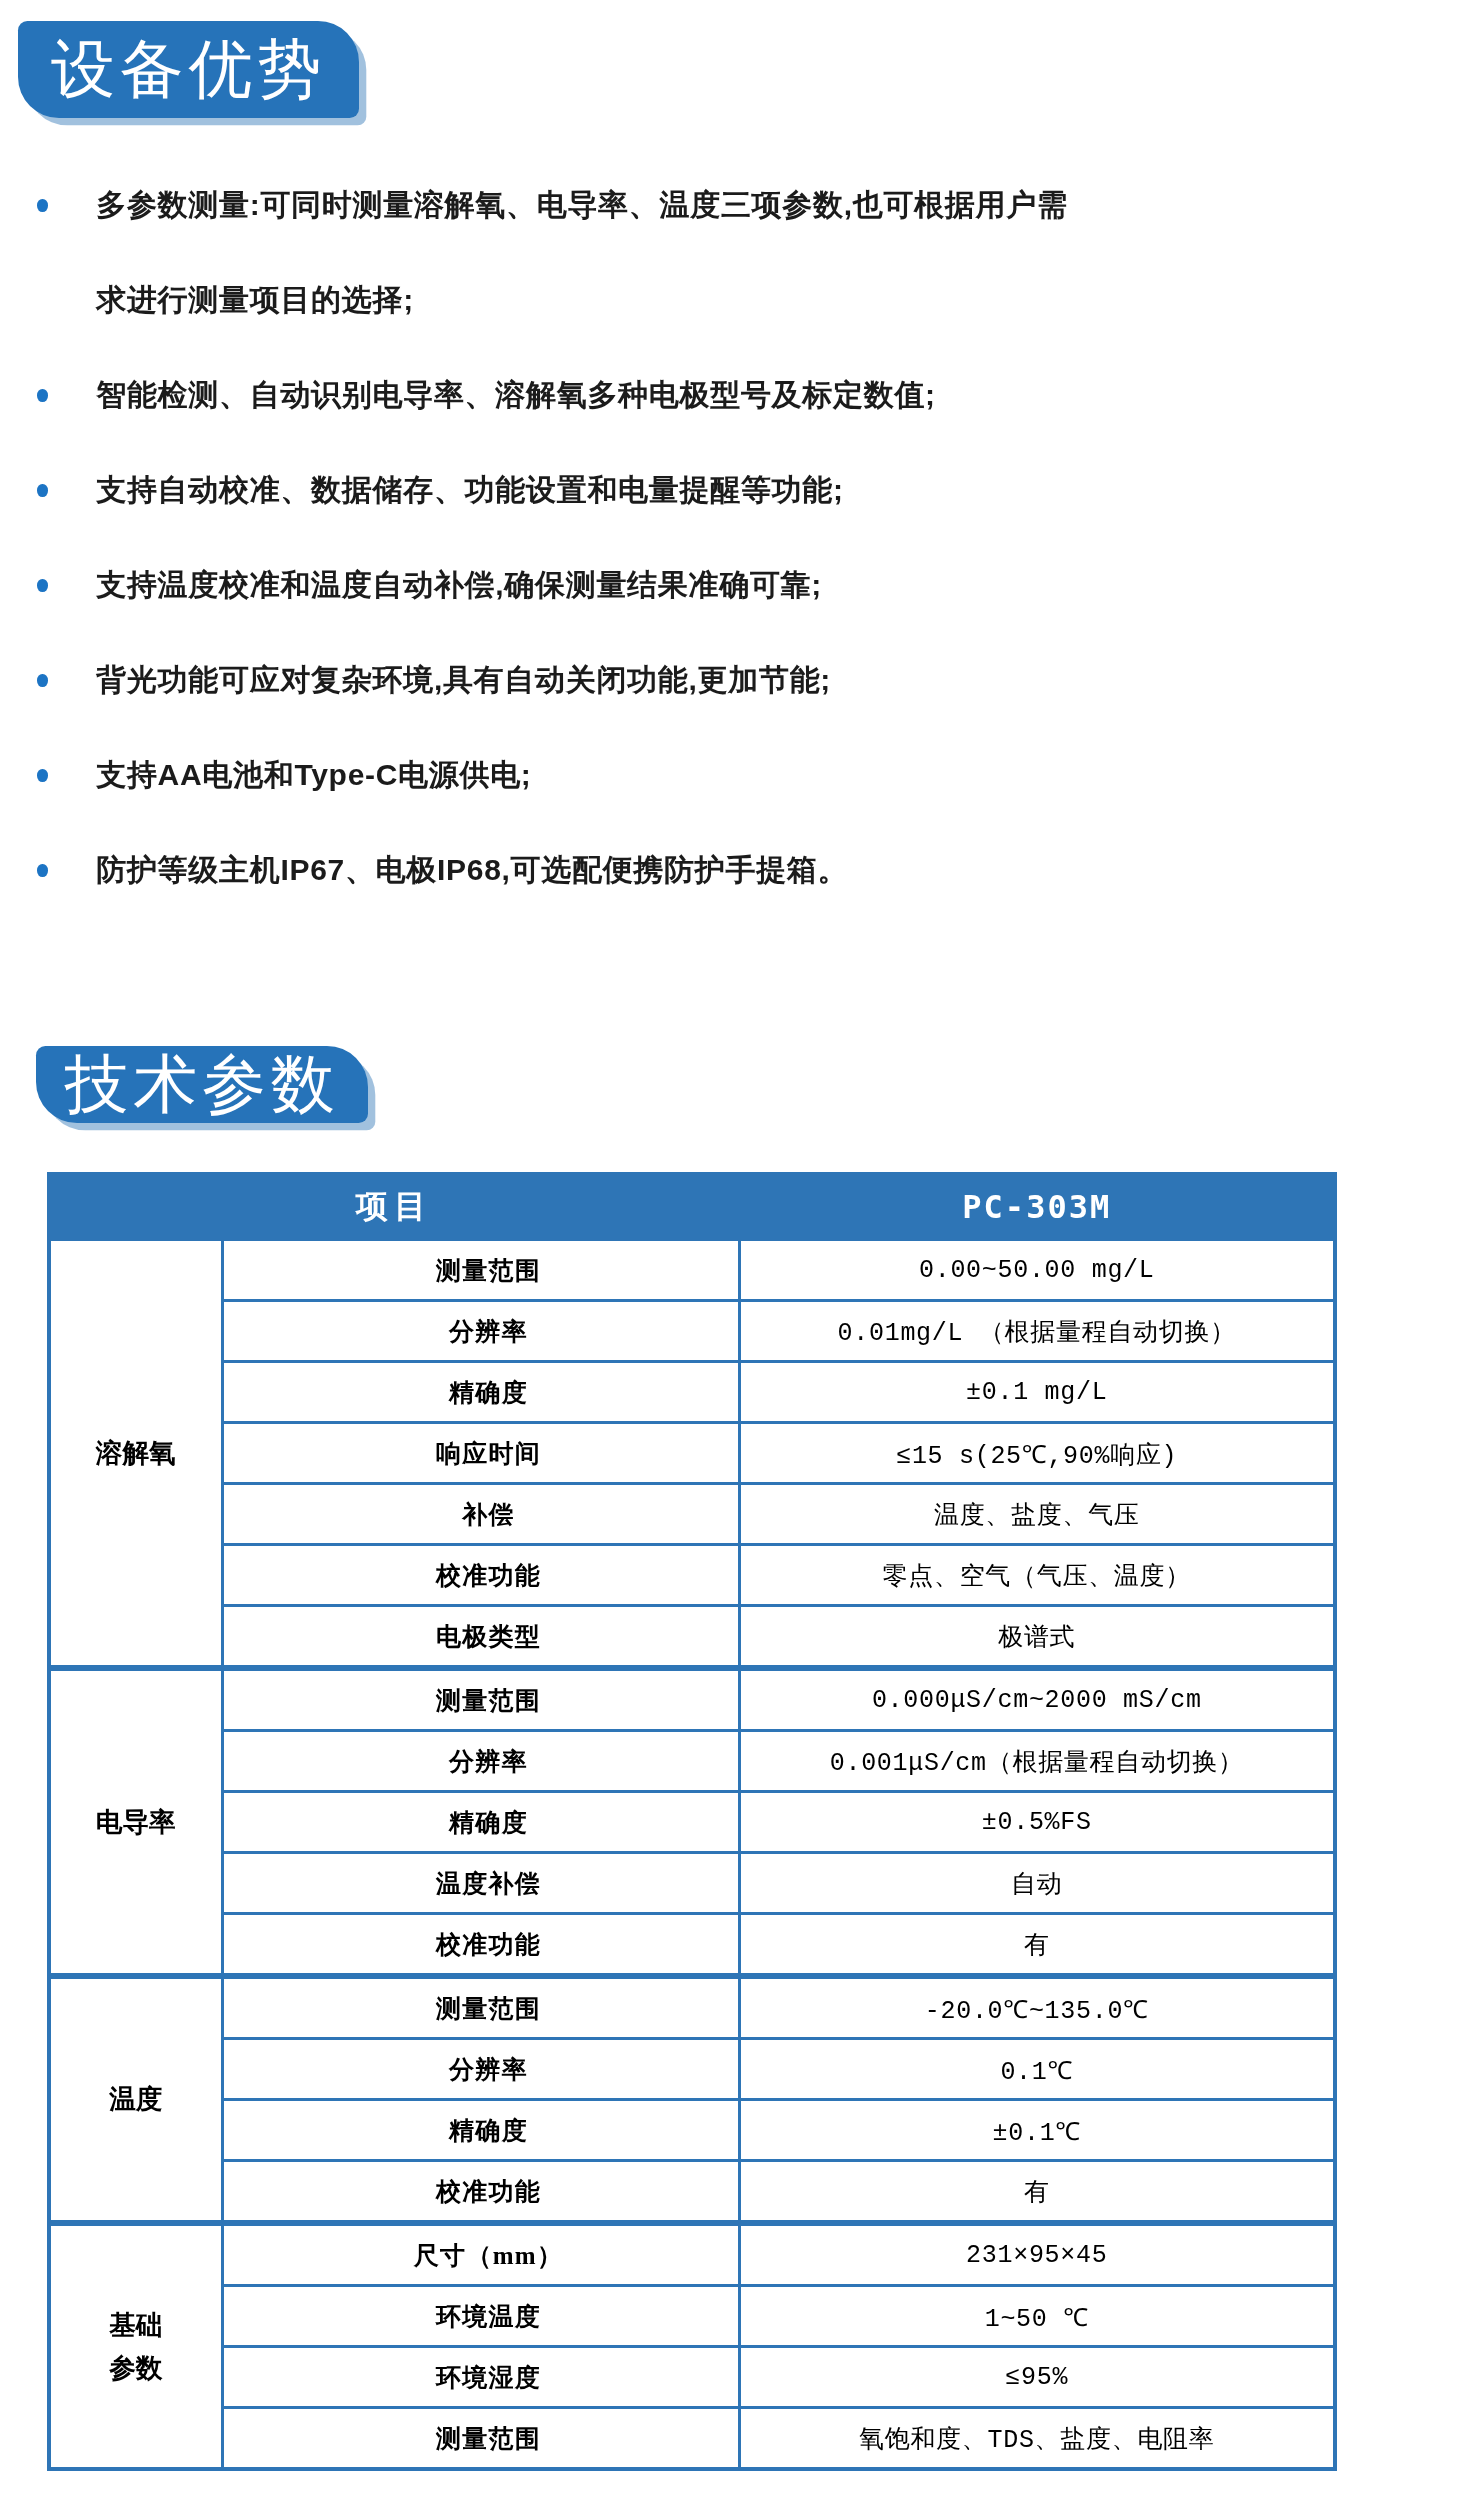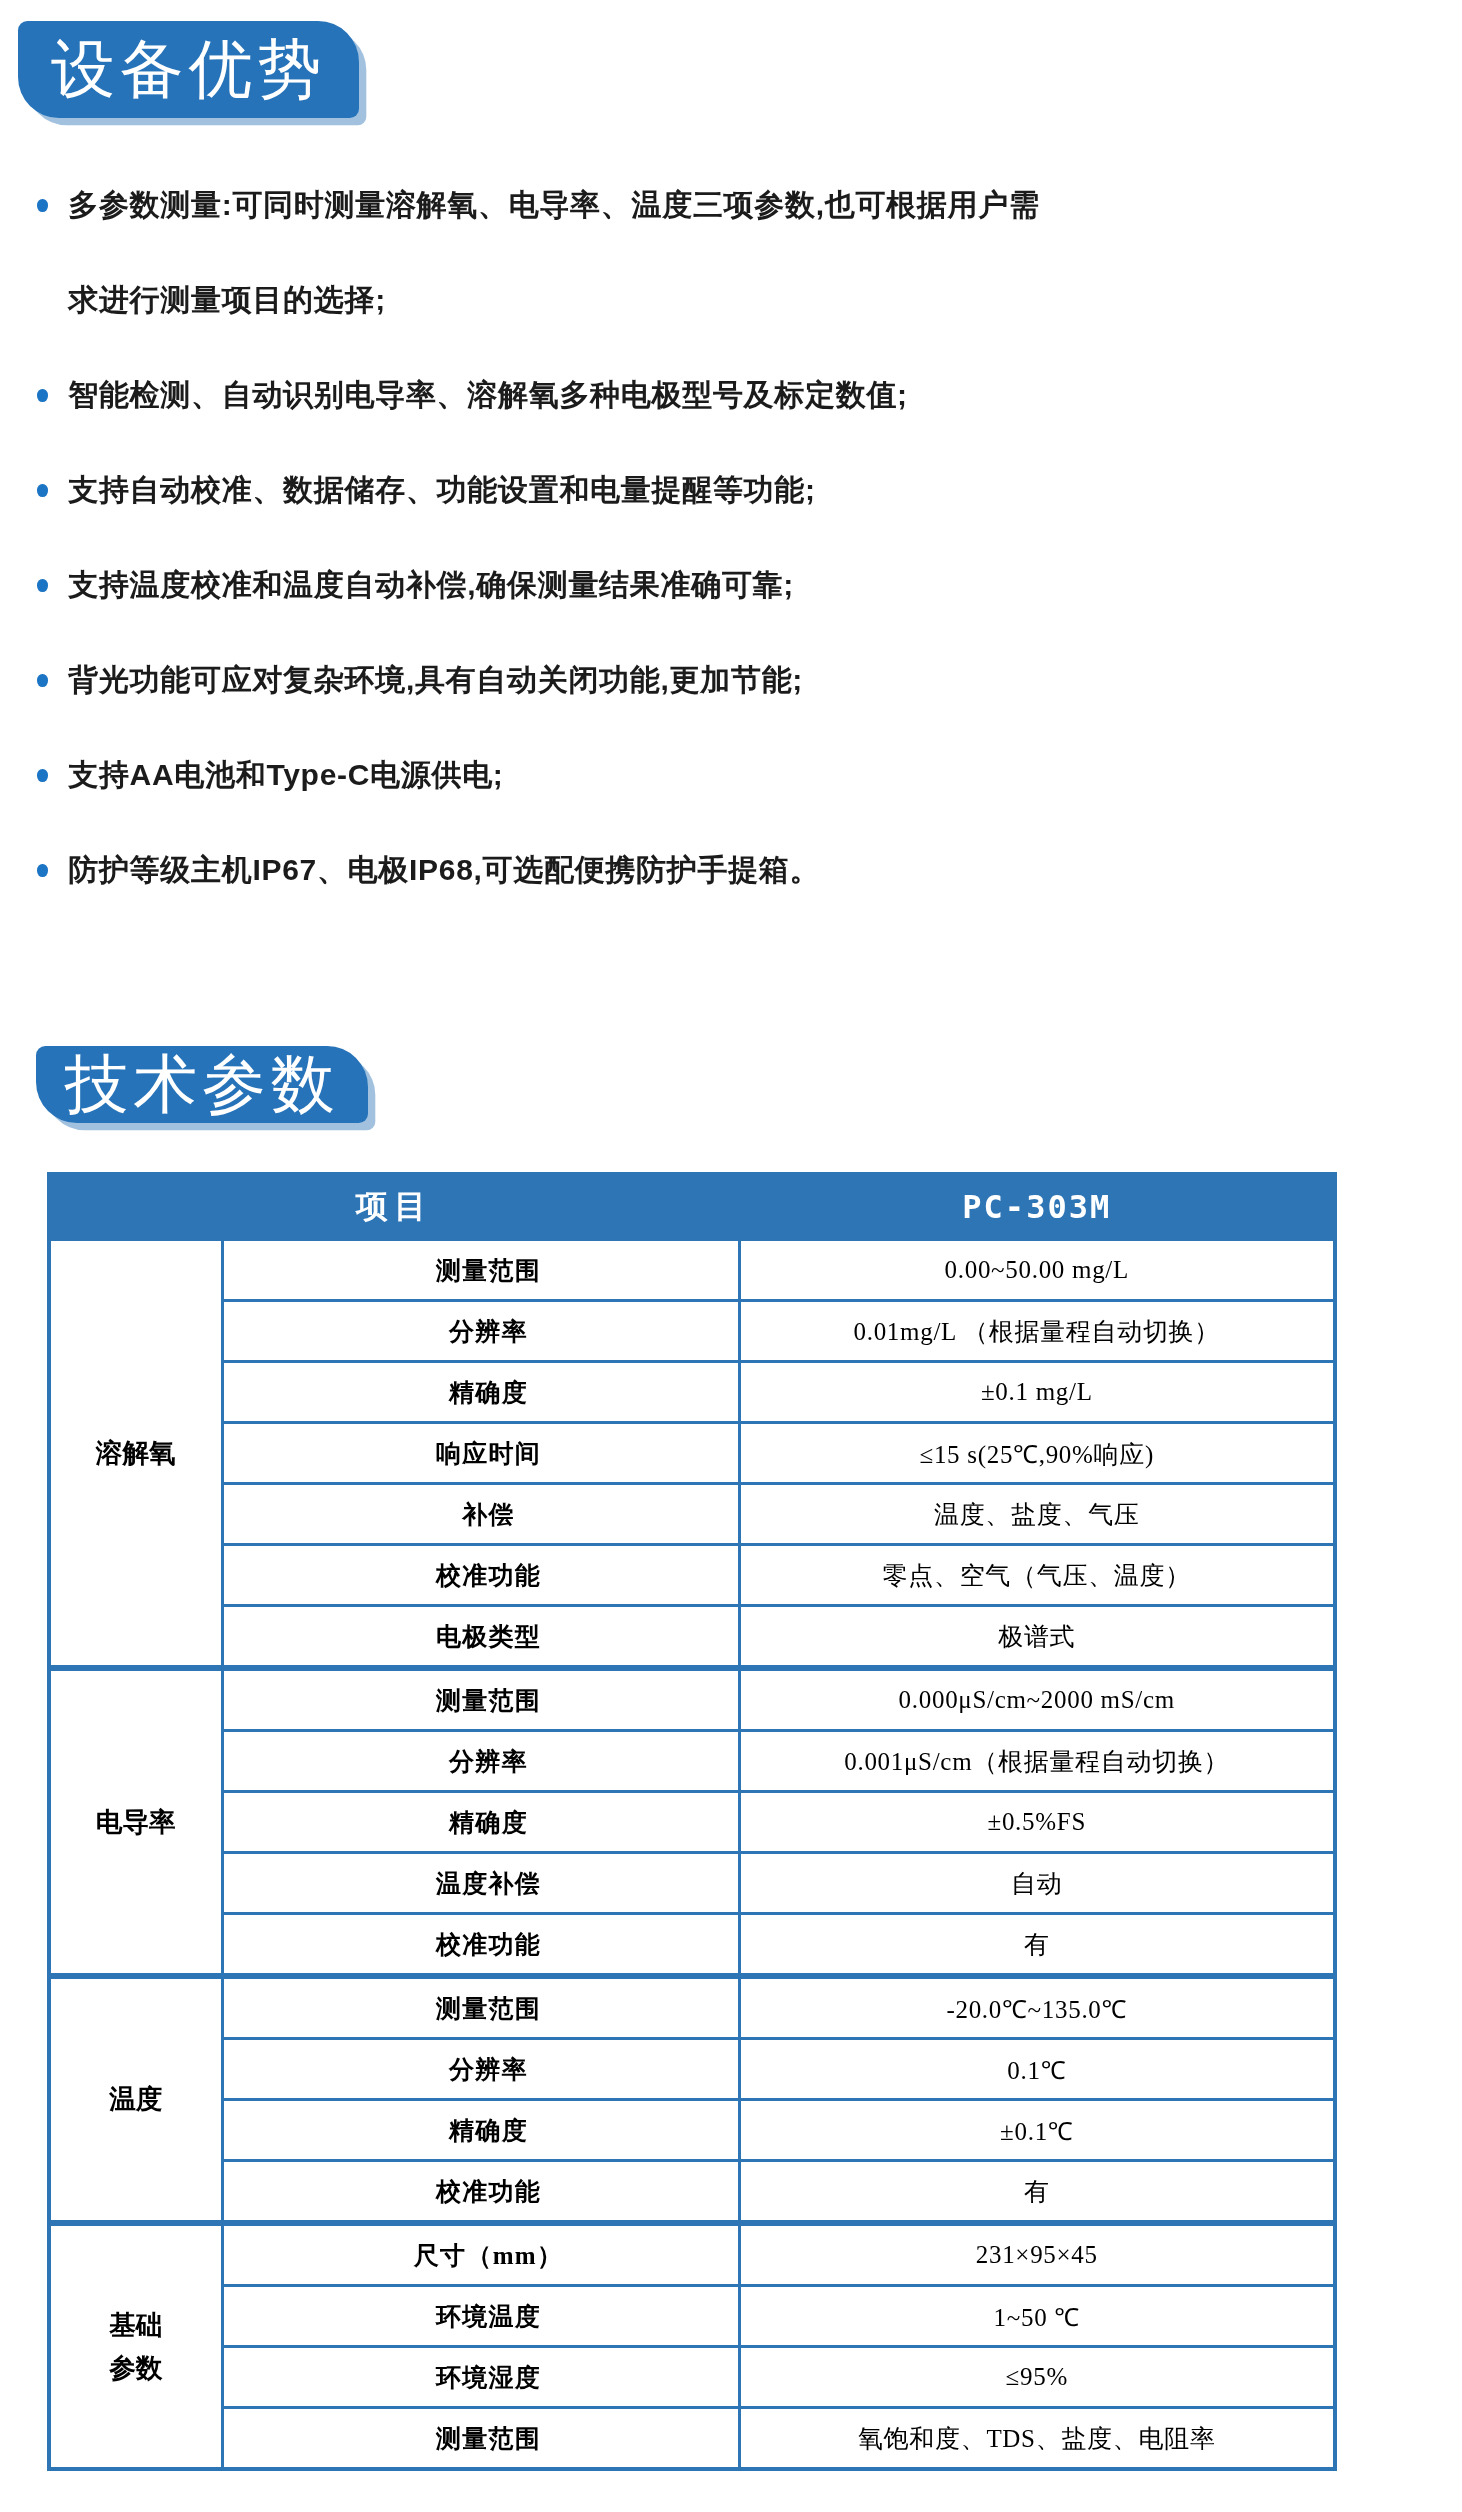--- a/index.html
+++ b/index.html
@@ -42,20 +42,21 @@
   }
   .bullet-line {
     display: flex;
     align-items: center;
     height: 95px;
     font-size: 30px;
     font-weight: 700;
     color: #1b1b1b;
     letter-spacing: 0.7px;
     white-space: nowrap;
+    gap: 28px;
   }
   .bullet-line .dot {
     flex: 0 0 auto;
     width: 10.6px;
     height: 12.6px;
     border-radius: 50%;
     background: #1C74C4;
     margin-right: 20.6px;
   }
   .bullet-line .dot.hidden { visibility: hidden; }
@@ -106,21 +107,21 @@
     font-family: "Liberation Serif", "DejaVu Serif", serif;
     line-height: 1.6;
   }
   .spec-table td.param-cell {
     font-weight: 600;
     font-family: "Liberation Serif", "DejaVu Serif", serif;
     letter-spacing: 1.3px;
     padding-left: 16px;
   }
   .spec-table td.value-cell {
-    font-family: Liberation Serif, serif;
+    font-family: Liberation Mono, monospace;
     letter-spacing: 0.7px;
   }
   
   .spec-table td.group-start { border-top-width: 6px; }
 </style>
 </head>
 <body>
 
 <div class="canvas">
 

